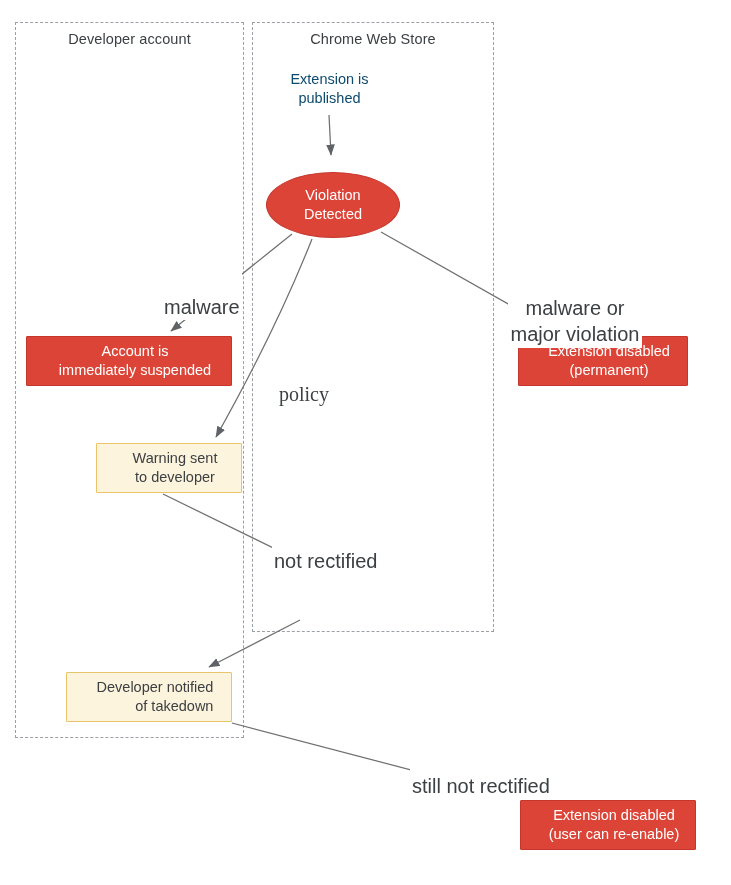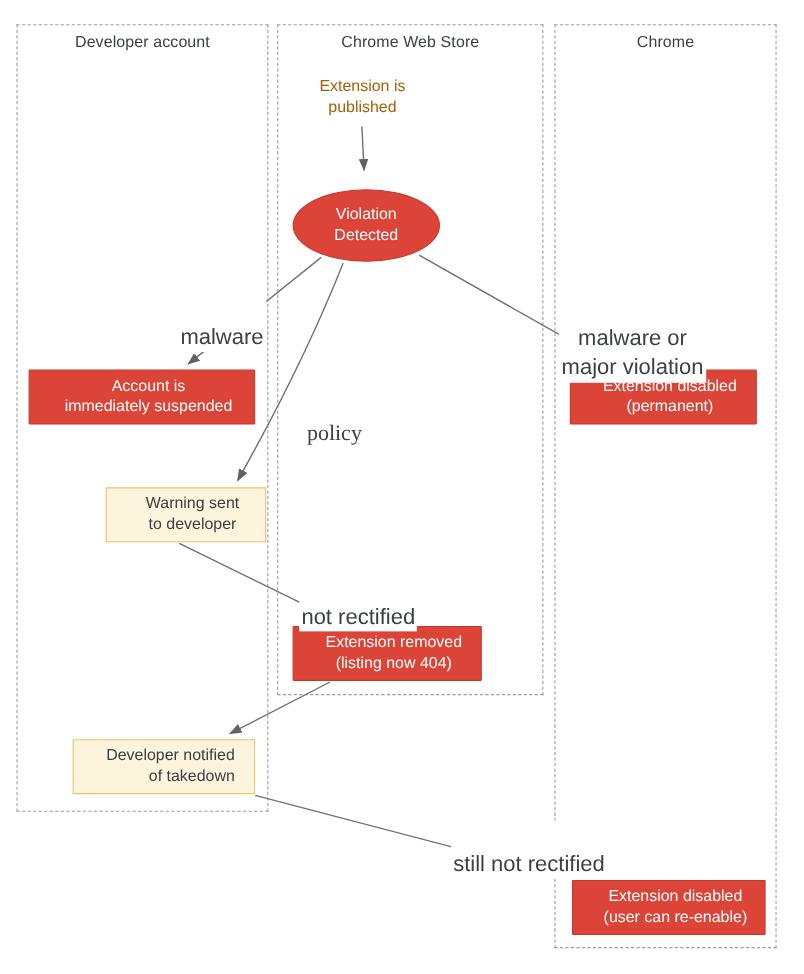--- a/index.html
+++ b/index.html
@@ -70,21 +70,21 @@
   }
   .node.ellipse {
     background: #DB4437;
     border: 1.2px solid #C5372C;
     color: #ffffff;
     border-radius: 50%;
   }
   .node.plain {
     background: transparent;
     border: none;
-    color: #a16207;
+    color: #0c4a6e;
   }
   .edge-label {
     position: absolute;
     font-size: 20px;
     color: #3c4043;
     background: #ffffff;
     padding: 0 2px;
     white-space: pre-line;
     text-align: center;
     line-height: 1.33;
@@ -96,23 +96,20 @@
 <div id="canvas">
 
   <div class="lane" style="left:15px; top:22px; width:229px; height:716px;">
     <div class="lane-title">Developer account</div>
   </div>
 
   <div class="lane" style="left:252px; top:22px; width:242px; height:610px;">
     <div class="lane-title">Chrome Web Store</div>
   </div>
 
-  <div class="lane" style="left:504px; top:22px; width:202px; height:840px;">
-    <div class="lane-title">Chrome</div>
-  </div>
 
   <svg class="edges" viewBox="0 0 731 885" xmlns="http://www.w3.org/2000/svg">
     <defs>
       <marker id="arrowhead" markerWidth="9" markerHeight="7" refX="8.4" refY="3.5" orient="auto" markerUnits="strokeWidth">
         <path d="M0,0 L9,3.5 L0,7 Z" fill="#5f6368"></path>
       </marker>
     </defs>
 
     <path d="M 329 115 L 331 155" fill="none" stroke="#707070" stroke-width="1.25" marker-end="url(#arrowhead)"></path>
 
@@ -142,24 +139,20 @@
   <div class="node box red" style="left:26px; top:336px; width:206px; height:50px;">
     <span>Account is
 immediately suspended</span>
   </div>
 
   <div class="node box cream" style="left:96px; top:443px; width:146px; height:50px;">
     <span>Warning sent
 to developer</span>
   </div>
 
-  <div class="node box red" style="left:266px; top:569px; width:172px; height:50px;">
-    <span>Extension removed
-(listing now 404)</span>
-  </div>
 
   <div class="node box cream" style="left:66px; top:672px; width:166px; height:50px;text-align:right;">
     <span>Developer notified
 of takedown</span>
   </div>
 
   <div class="node box red" style="left:518px; top:336px; width:170px; height:50px;">
     <span>Extension disabled
 (permanent)</span>
   </div>

